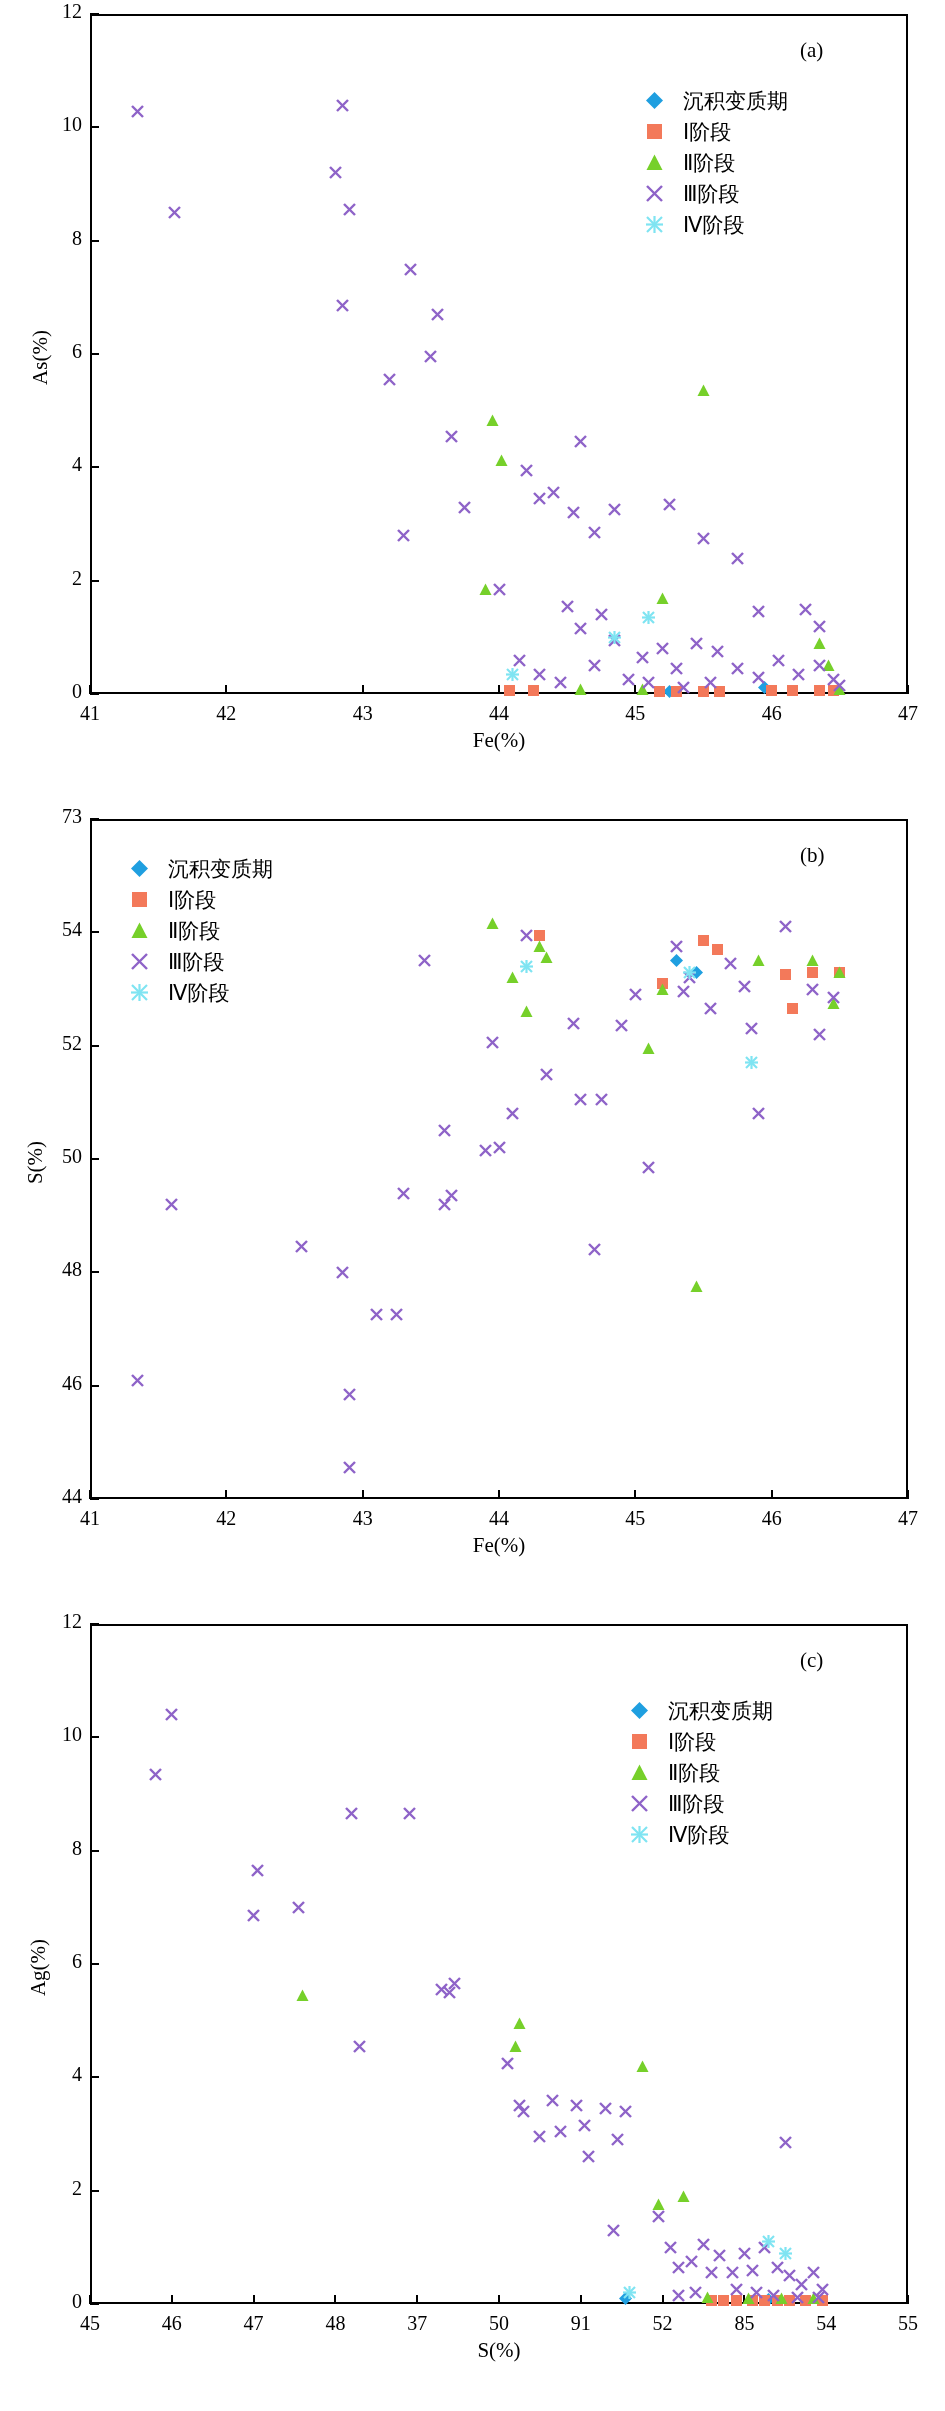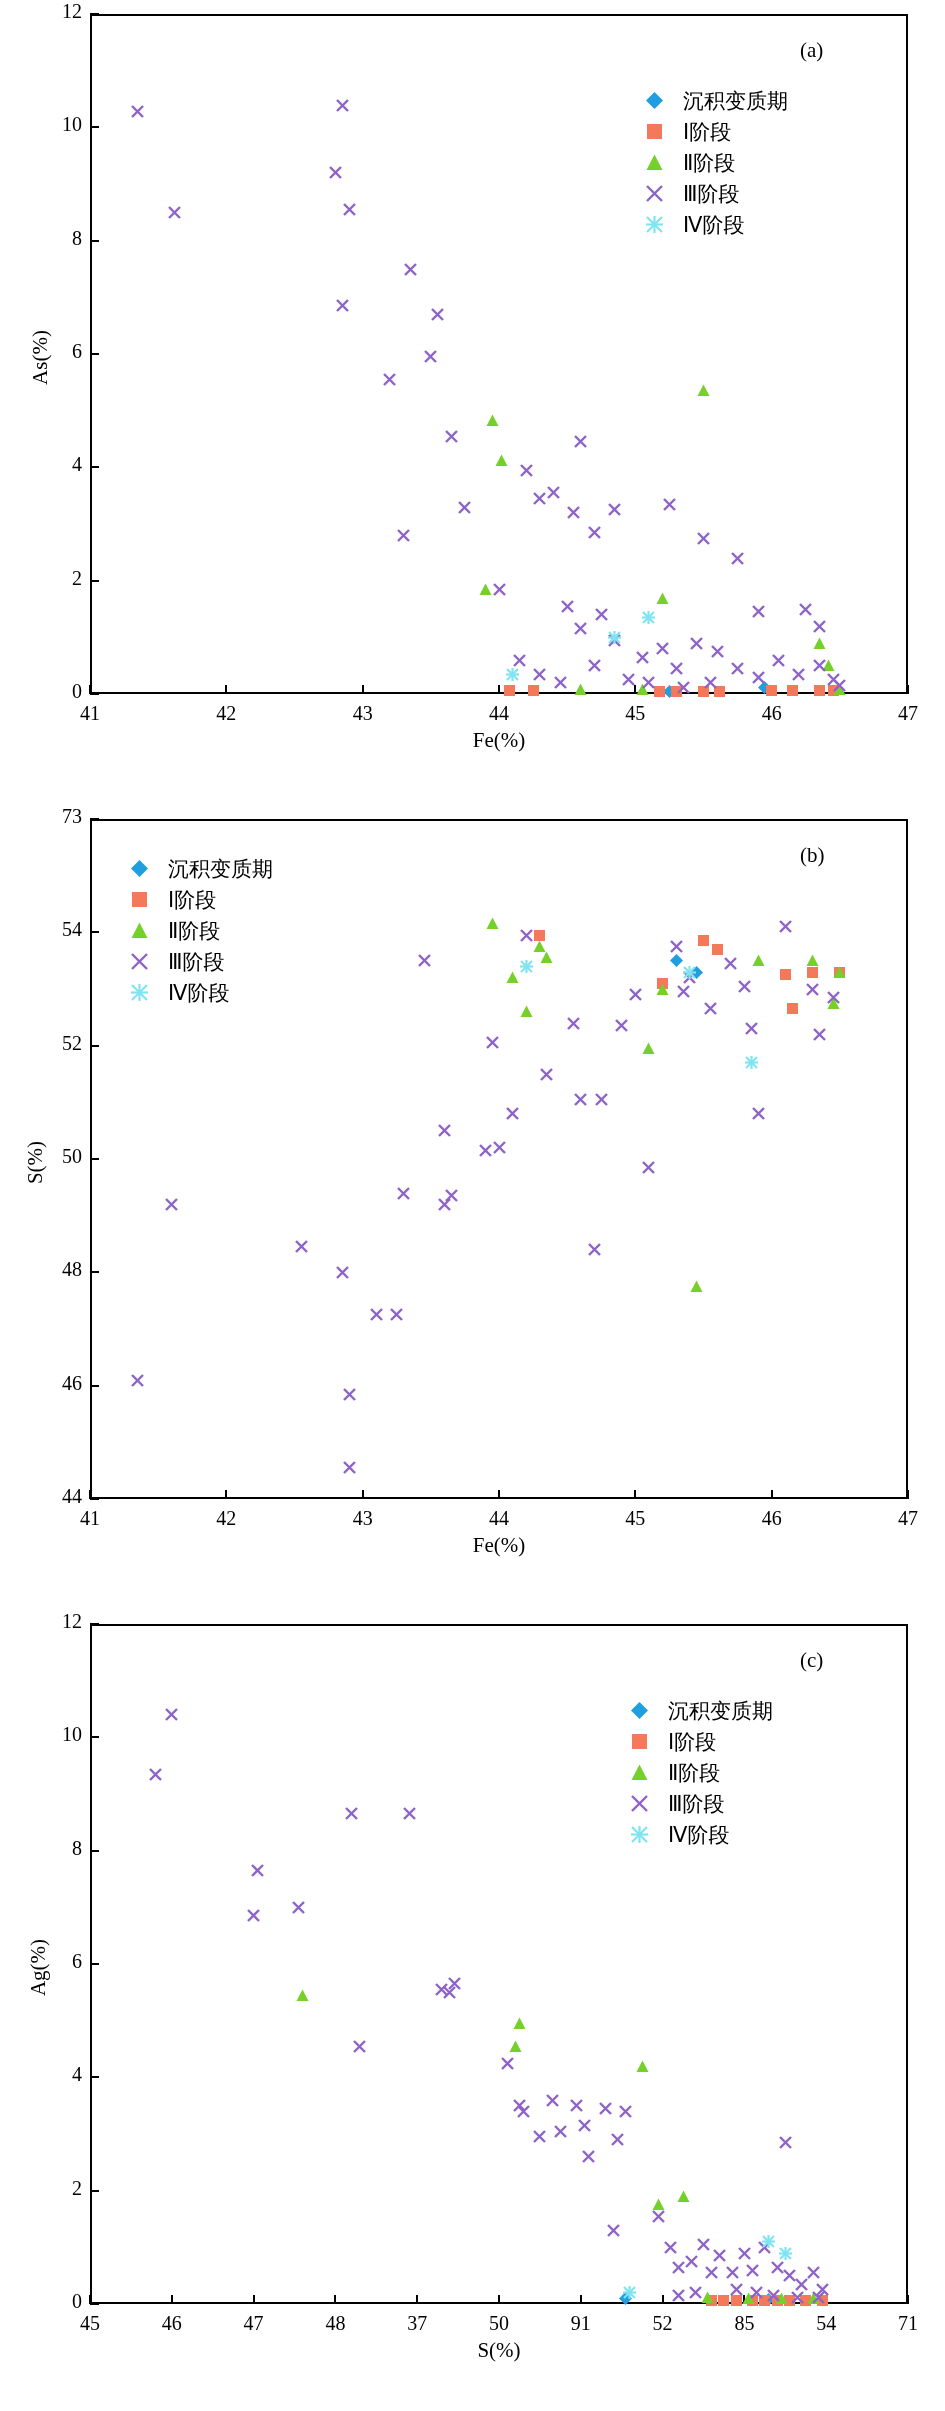--- a/index.html
+++ b/index.html
@@ -1256,21 +1256,21 @@
       <div class="tick-label" style="left: 469px; top: 702px; width: 60px;">50</div>
       <div class="tick" style="left: 579.8px; top: 685px; width: 2px; height: 9px;"></div>
       <div class="tick-label" style="left: 550.8px; top: 702px; width: 60px;">91</div>
       <div class="tick" style="left: 661.6px; top: 685px; width: 2px; height: 9px;"></div>
       <div class="tick-label" style="left: 632.6px; top: 702px; width: 60px;">52</div>
       <div class="tick" style="left: 743.4px; top: 685px; width: 2px; height: 9px;"></div>
       <div class="tick-label" style="left: 714.4px; top: 702px; width: 60px;">85</div>
       <div class="tick" style="left: 825.2px; top: 685px; width: 2px; height: 9px;"></div>
       <div class="tick-label" style="left: 796.2px; top: 702px; width: 60px;">54</div>
       <div class="tick" style="left: 907px; top: 685px; width: 2px; height: 9px;"></div>
-      <div class="tick-label" style="left: 878px; top: 702px; width: 60px;">71</div>
+      <div class="tick-label" style="left: 878px; top: 702px; width: 60px;">55</div>
       <div class="tick" style="left: 90px; top: 693px; width: 9px; height: 2px;"></div>
       <div class="ytick-label" style="left: 32px; top: 680px; width: 50px;">0</div>
       <div class="tick" style="left: 90px; top: 579.667px; width: 9px; height: 2px;"></div>
       <div class="ytick-label" style="left: 32px; top: 566.667px; width: 50px;">2</div>
       <div class="tick" style="left: 90px; top: 466.333px; width: 9px; height: 2px;"></div>
       <div class="ytick-label" style="left: 32px; top: 453.333px; width: 50px;">4</div>
       <div class="tick" style="left: 90px; top: 353px; width: 9px; height: 2px;"></div>
       <div class="ytick-label" style="left: 32px; top: 340px; width: 50px;">6</div>
       <div class="tick" style="left: 90px; top: 239.667px; width: 9px; height: 2px;"></div>
       <div class="ytick-label" style="left: 32px; top: 226.667px; width: 50px;">8</div>

